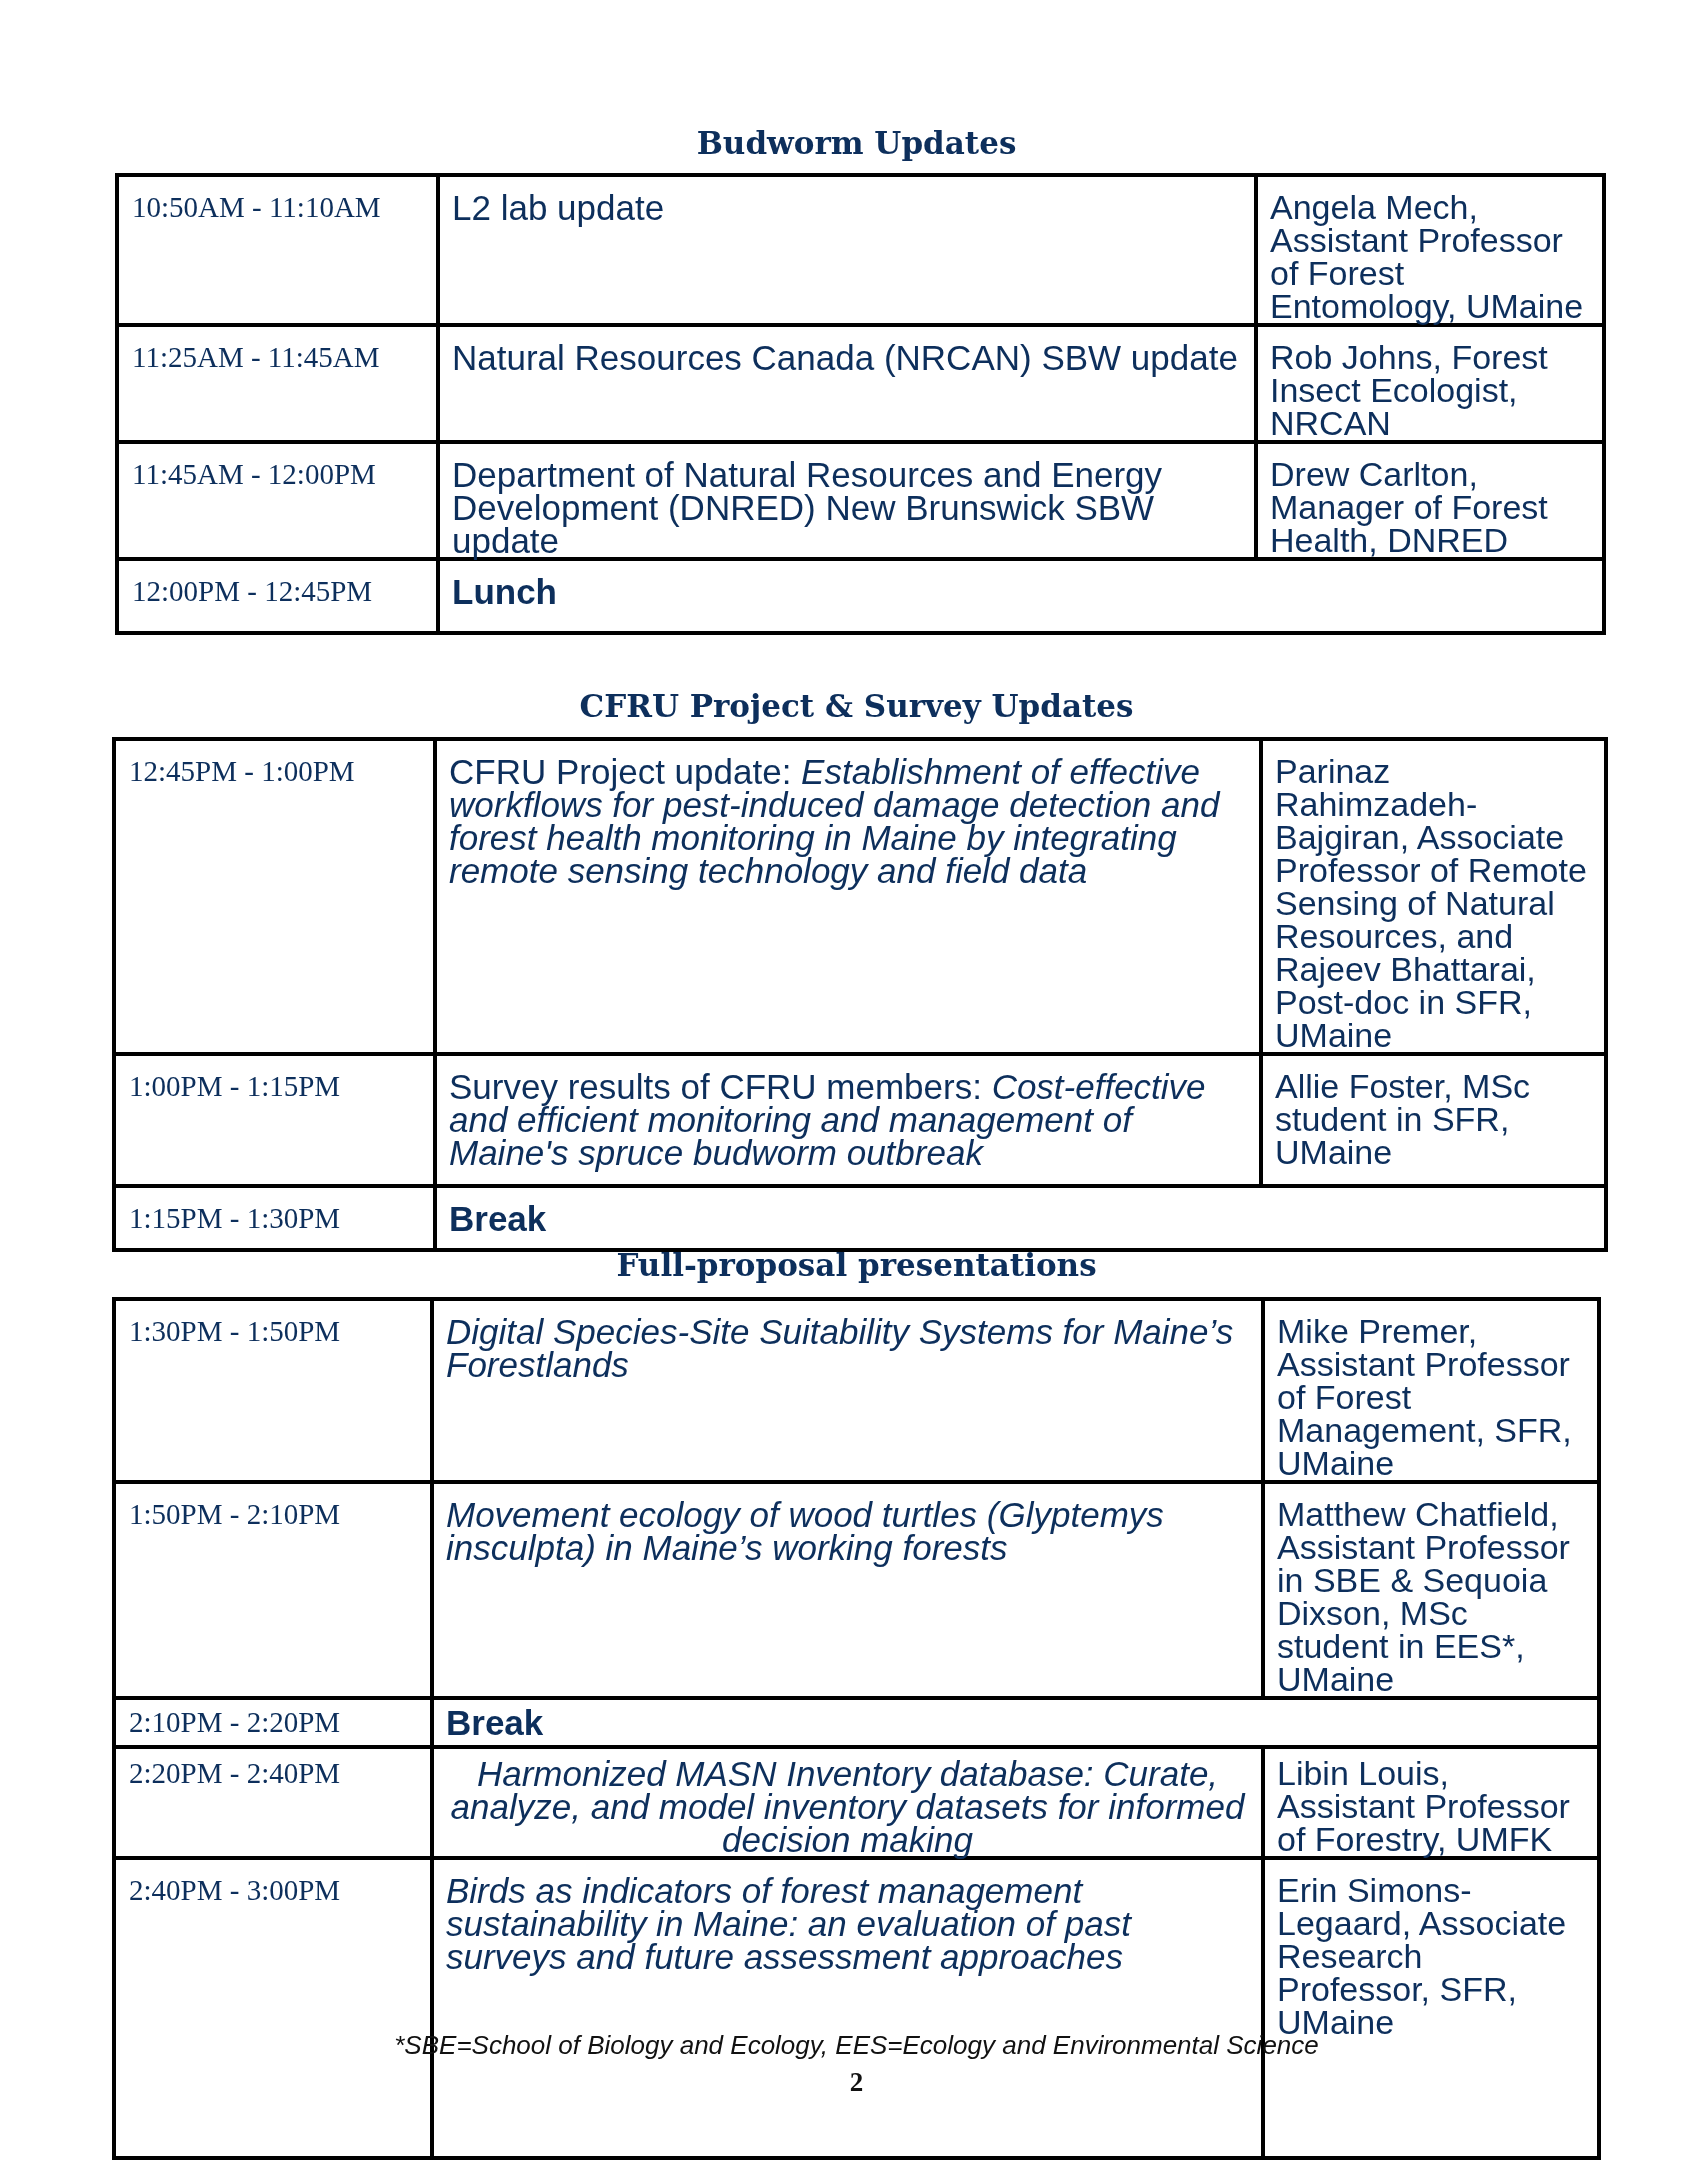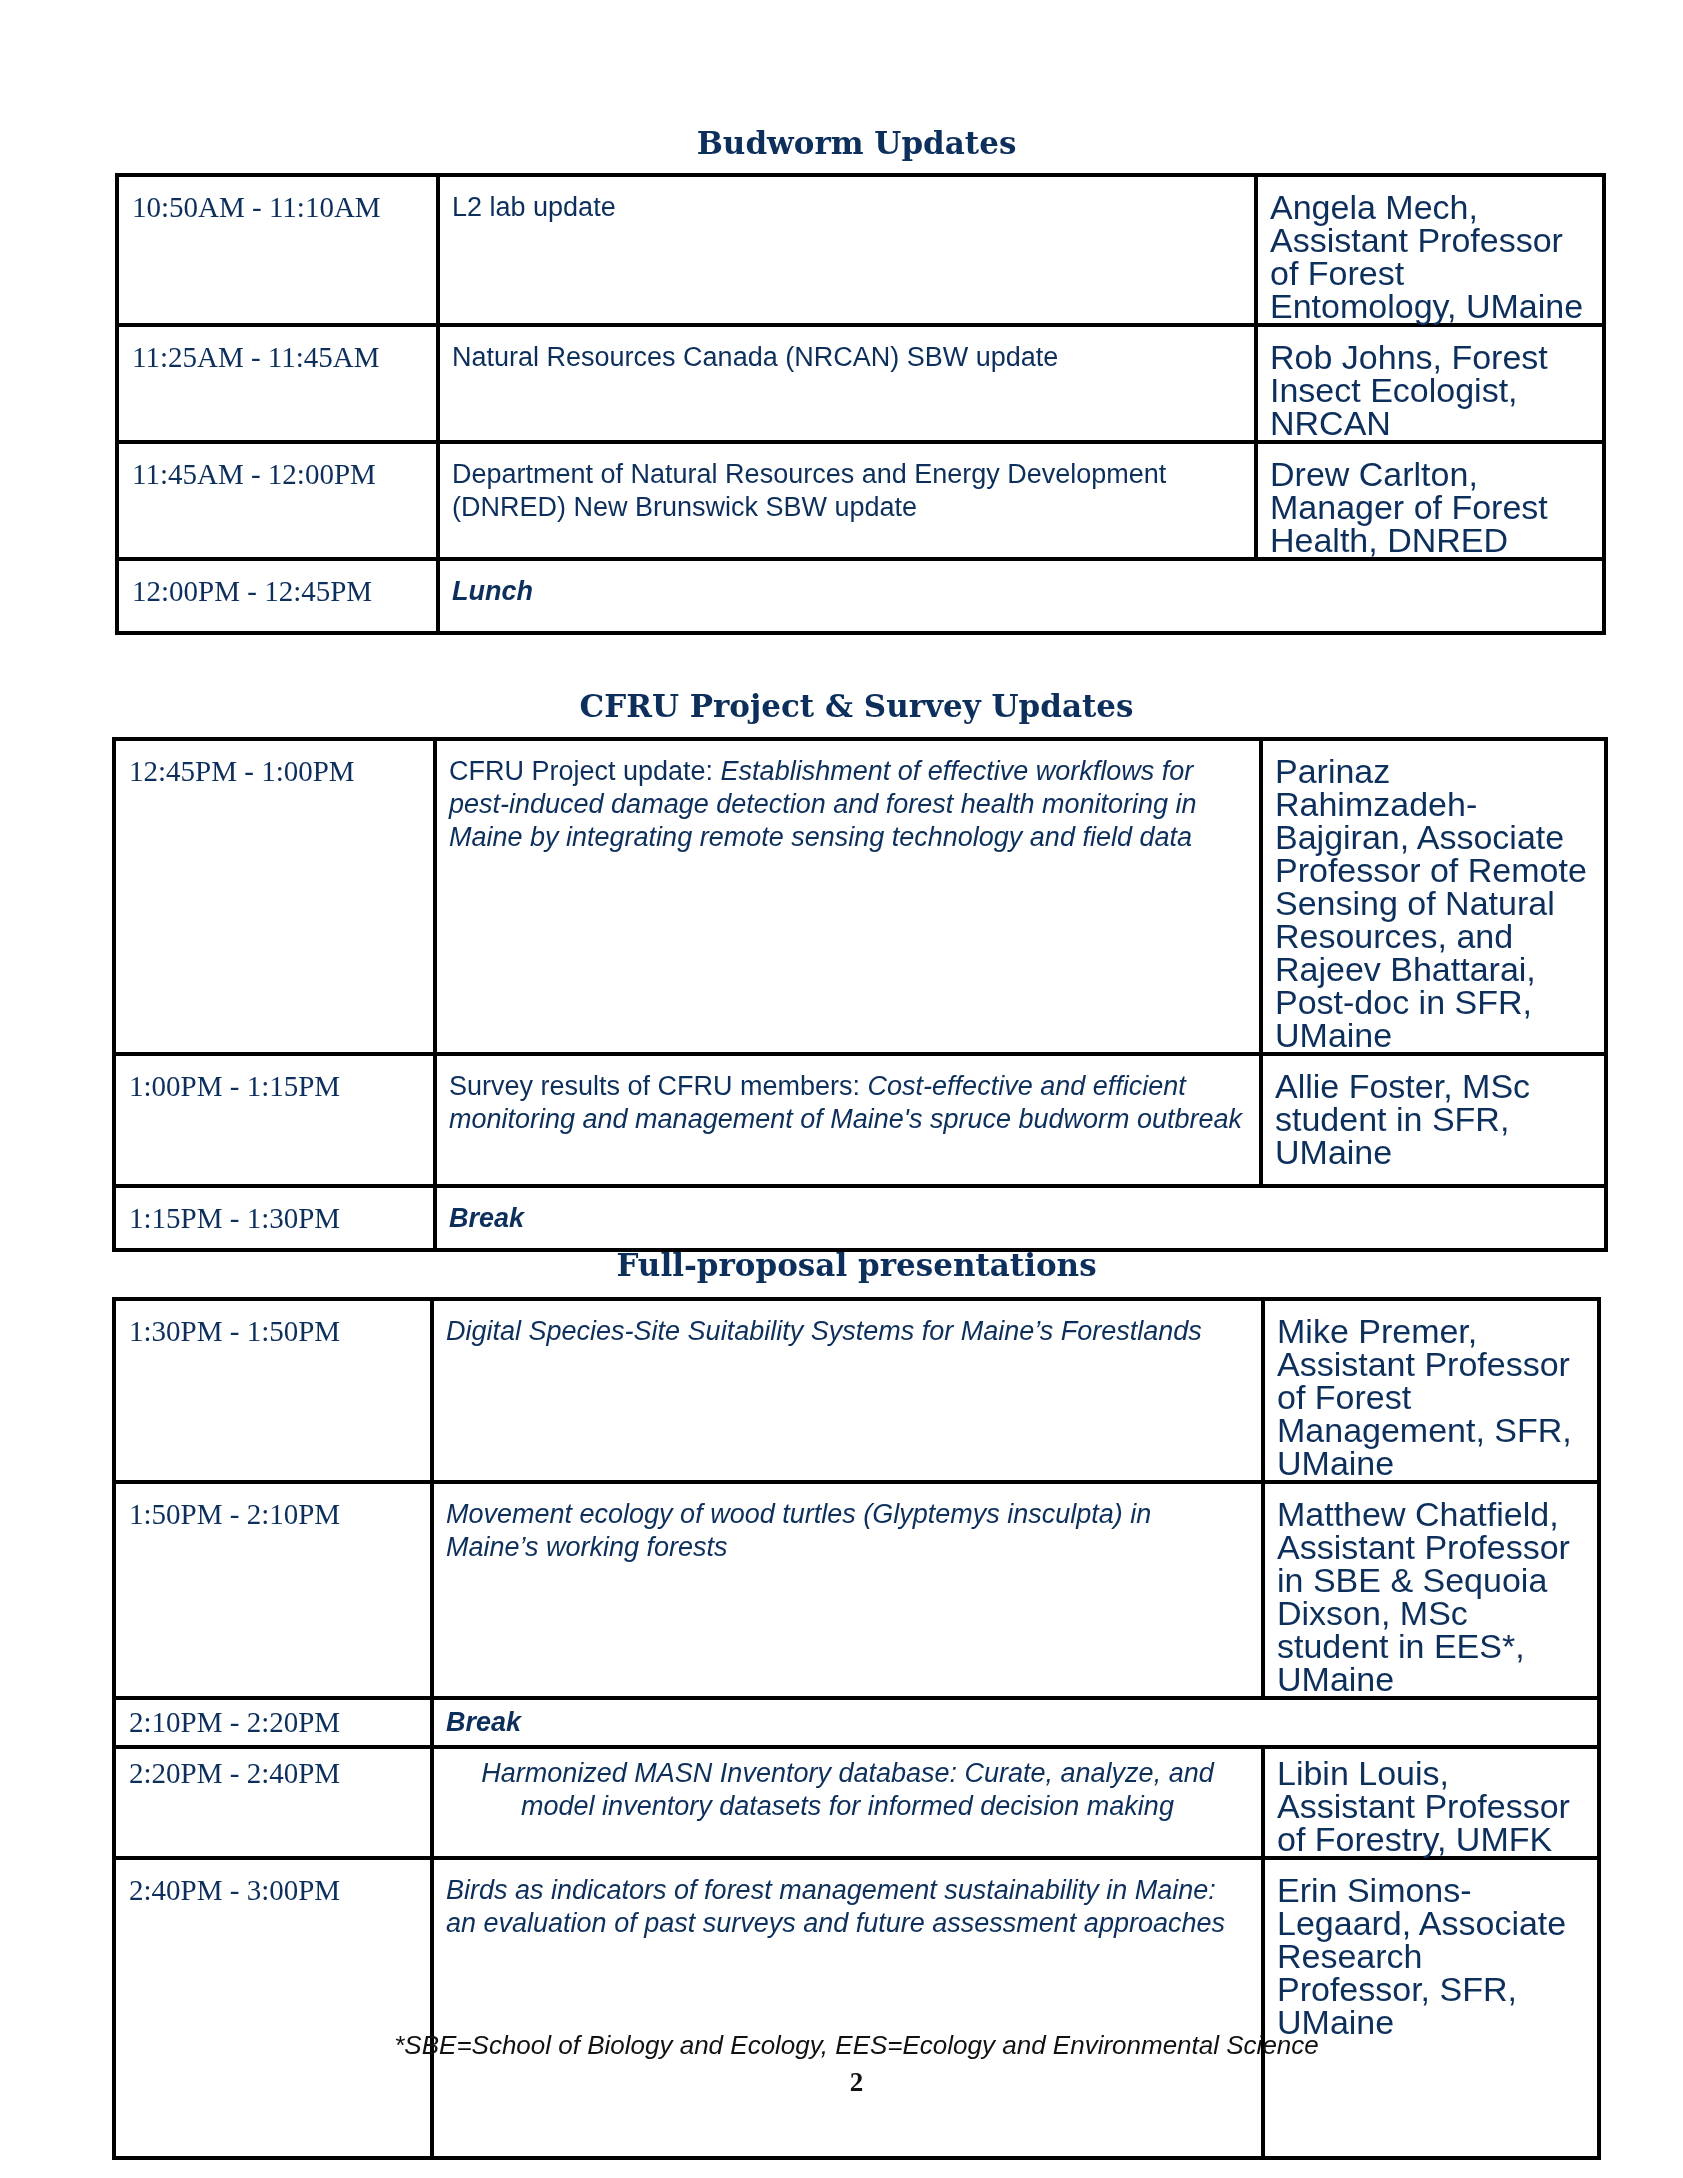--- a/index.html
+++ b/index.html
@@ -8,28 +8,28 @@
     position: absolute; left: 0; width: 1713px; text-align: center;
     font-family: "DejaVu Serif", serif; font-weight: bold; font-size: 31px;
     color: #0d2f5c; letter-spacing: 0px;
   }
   table.sched {
     position: absolute; border-collapse: collapse; table-layout: fixed;
     border: 4px solid #f97316;
   }
   table.sched td {
     border: 4px solid #000; vertical-align: top; padding: 14px 12px 0 12px;
-    font-family: "Liberation Sans", sans-serif; font-size: 27px; line-height: 33px;
+    font-family: "Liberation Sans", sans-serif; font-size: 35px; line-height: 33px;
     color: #0d2f5c; box-sizing: border-box;
   }
   table.sched td.time {
     font-family: "Liberation Serif", serif; font-size: 29px; white-space: nowrap; padding-left: 13px;
   }
   table.sched td.speaker { font-size: 34px; line-height: 33px; padding-top: 14px; }
-  table.sched td.brk { font-weight: bold; padding-top: 14px; font-style: italic; }
+  table.sched td.brk { font-weight: bold; padding-top: 14px; }
   .it { font-style: italic; }
   .footnote {
     position: absolute; left: 0; width: 1713px; top: 2030px; text-align: center;
     font-family: "Liberation Sans", sans-serif; font-style: italic; font-size: 26px; color: #111;
   }
   .pagenum {
     position: absolute; left: 0; width: 1713px; top: 2067px; text-align: center;
     font-family: "Liberation Serif", serif; font-weight: bold; font-size: 27px; color: #111;
   }
 </style>

